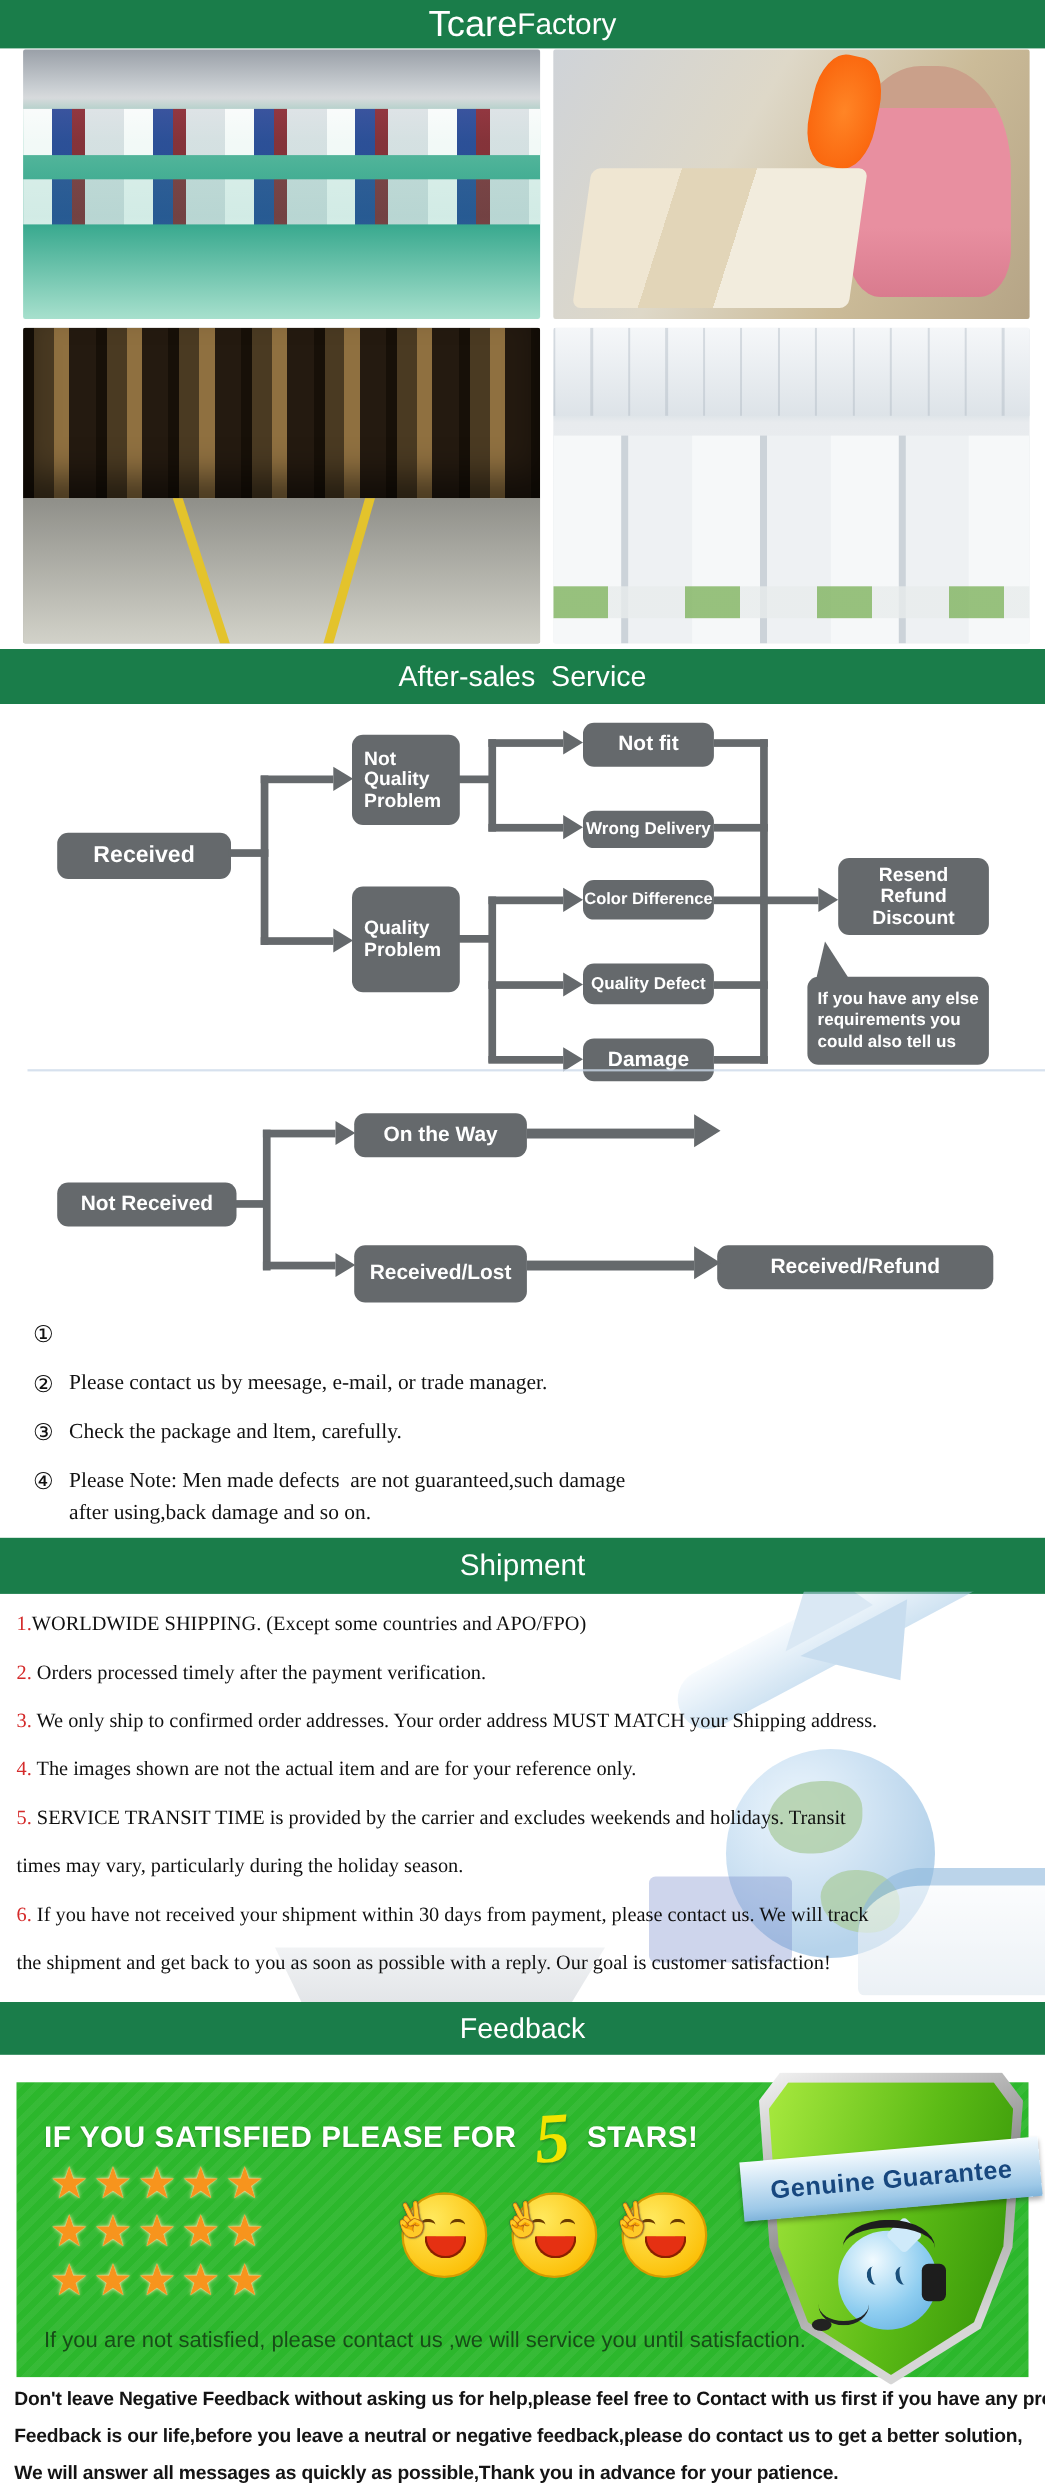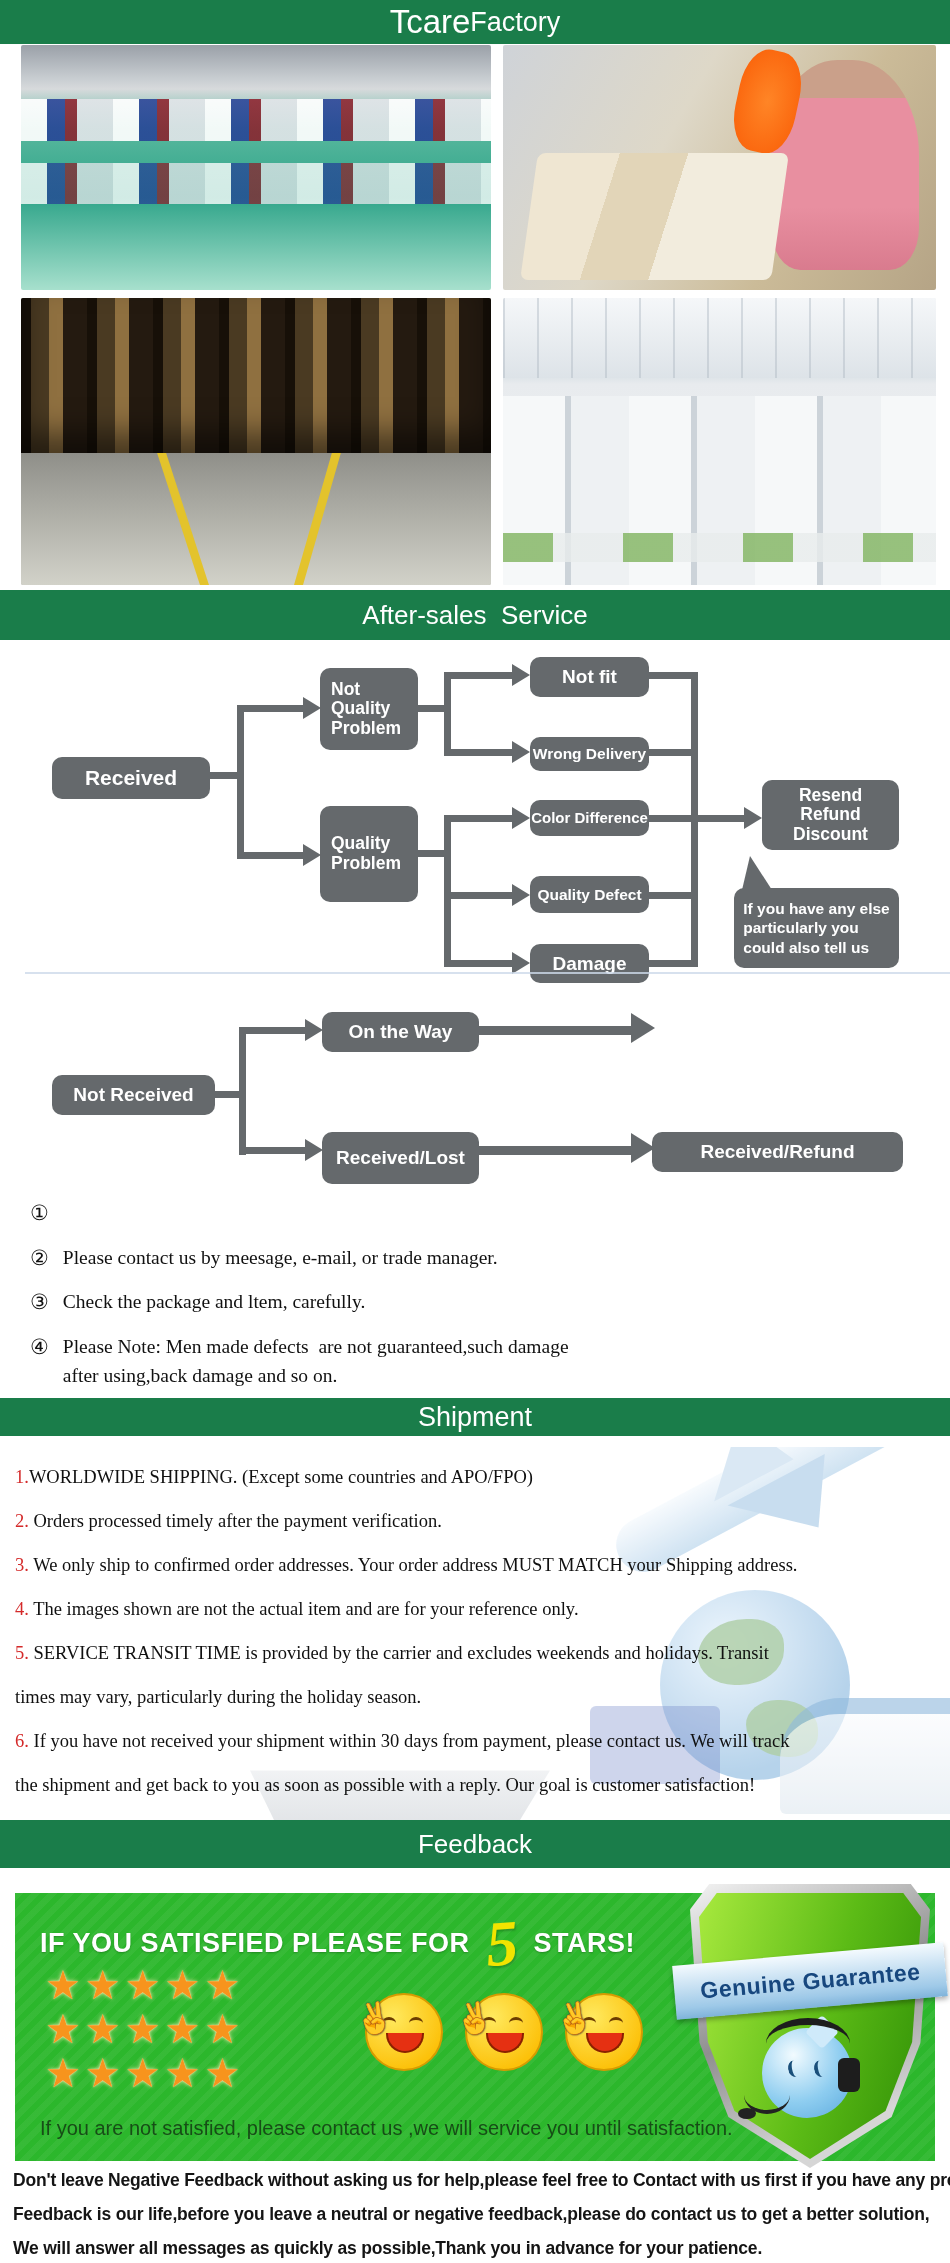--- a/index.html
+++ b/index.html
@@ -177,21 +177,21 @@
     <div class="fbox" style="left:530px;top:92px;width:119px;height:34px;font-size:15.5px;">Wrong Delivery</div>
     <div class="fbox" style="left:530px;top:155px;width:119px;height:36px;font-size:15px;">Color Difference</div>
     <div class="fbox" style="left:530px;top:231px;width:119px;height:37px;font-size:15.5px;">Quality Defect</div>
     <div class="fbox" style="left:530px;top:299px;width:119px;height:39px;font-size:19px;">Damage</div>
     <div class="fbox preline" style="left:762px;top:135px;width:137px;height:70px;font-size:17.5px;">Resend
 Refund
 Discount</div>
     <div class="bubble preline" style="left:734px;top:243px;width:165px;height:80px;font-size:15.5px;">
       <span class="tail"></span>
       <span class="preline">If you have any else
-particularly you
+requirements you
 could also tell us</span>
     </div>
     <div class="hl" style="left:208px;top:127px;width:36px;"></div>
     <div class="vl" style="left:237px;top:60px;height:154px;"></div>
     <div class="hl" style="left:237px;top:60px;width:66px;"></div>
     <div class="ah" style="left:303px;top:52px;"></div>
     <div class="hl" style="left:237px;top:207px;width:66px;"></div>
     <div class="ah" style="left:303px;top:199px;"></div>
     <div class="hl" style="left:417px;top:60px;width:30px;"></div>
     <div class="vl" style="left:444px;top:27px;height:84px;"></div>
@@ -248,21 +248,21 @@
       <span class="num">③</span>
       <span class="prewrap">Check the package and ltem, carefully.</span>
     </div>
     <div class="note-item">
       <span class="num">④</span>
       <span class="prewrap">Please Note: Men made defects  are not guaranteed,such damage
 after using,back damage and so on.</span>
     </div>
   </div>
 
-  <div class="banner" style="top:1398px;height:38px;font-size:27px;">
+  <div class="banner" style="top:1398px;height:51px;font-size:27px;">
     <span class="lbl">Shipment</span>
   </div>
 
   <div class="ship">
     <div class="ship-bg">
       <div class="globe"></div>
       <div class="plane"></div>
       <div class="ship-boat"></div>
       <div class="train"></div>
       <div class="truck"></div>

